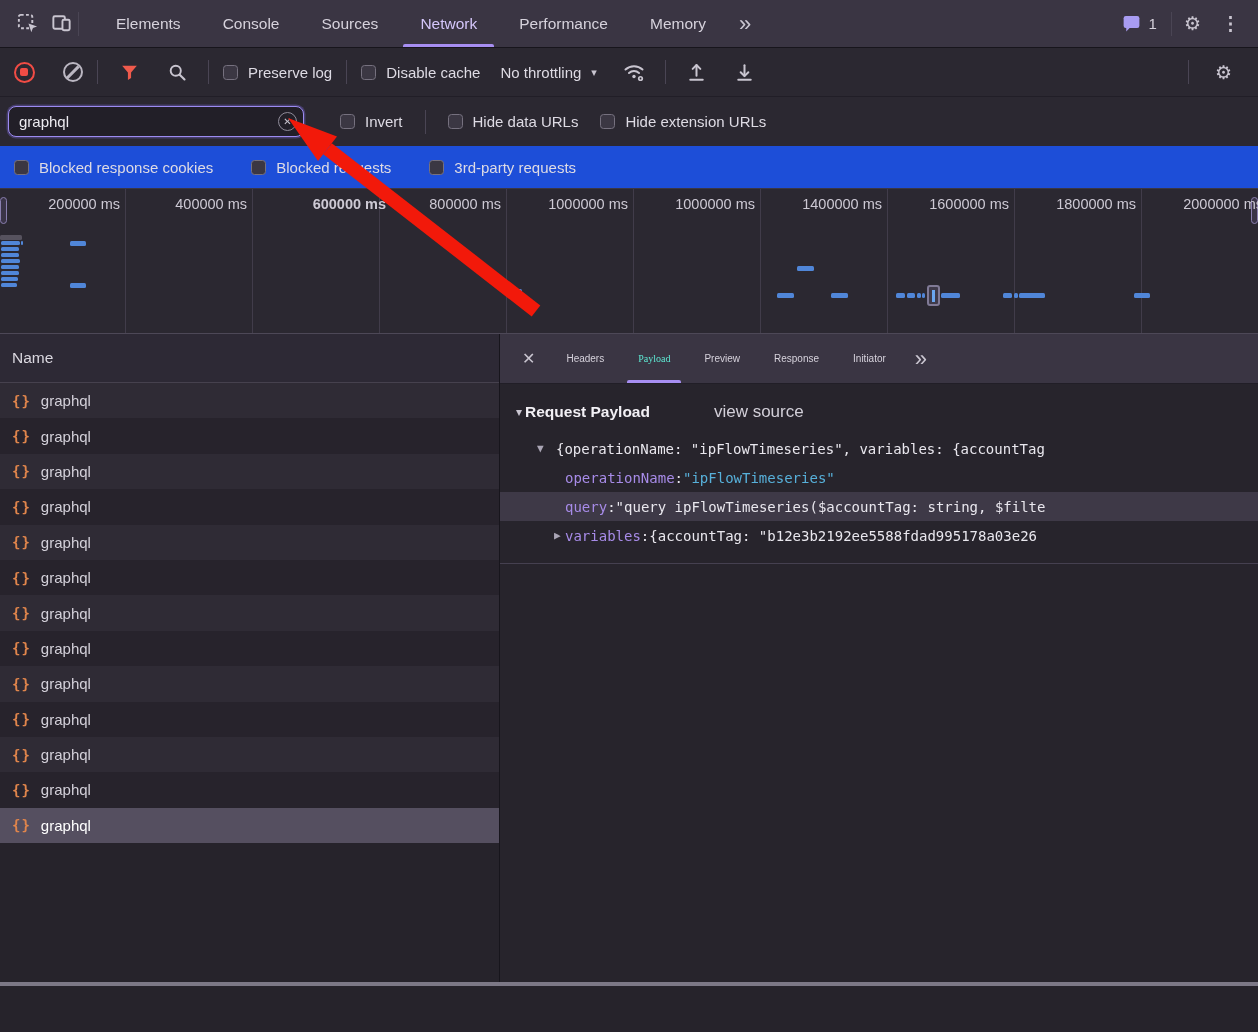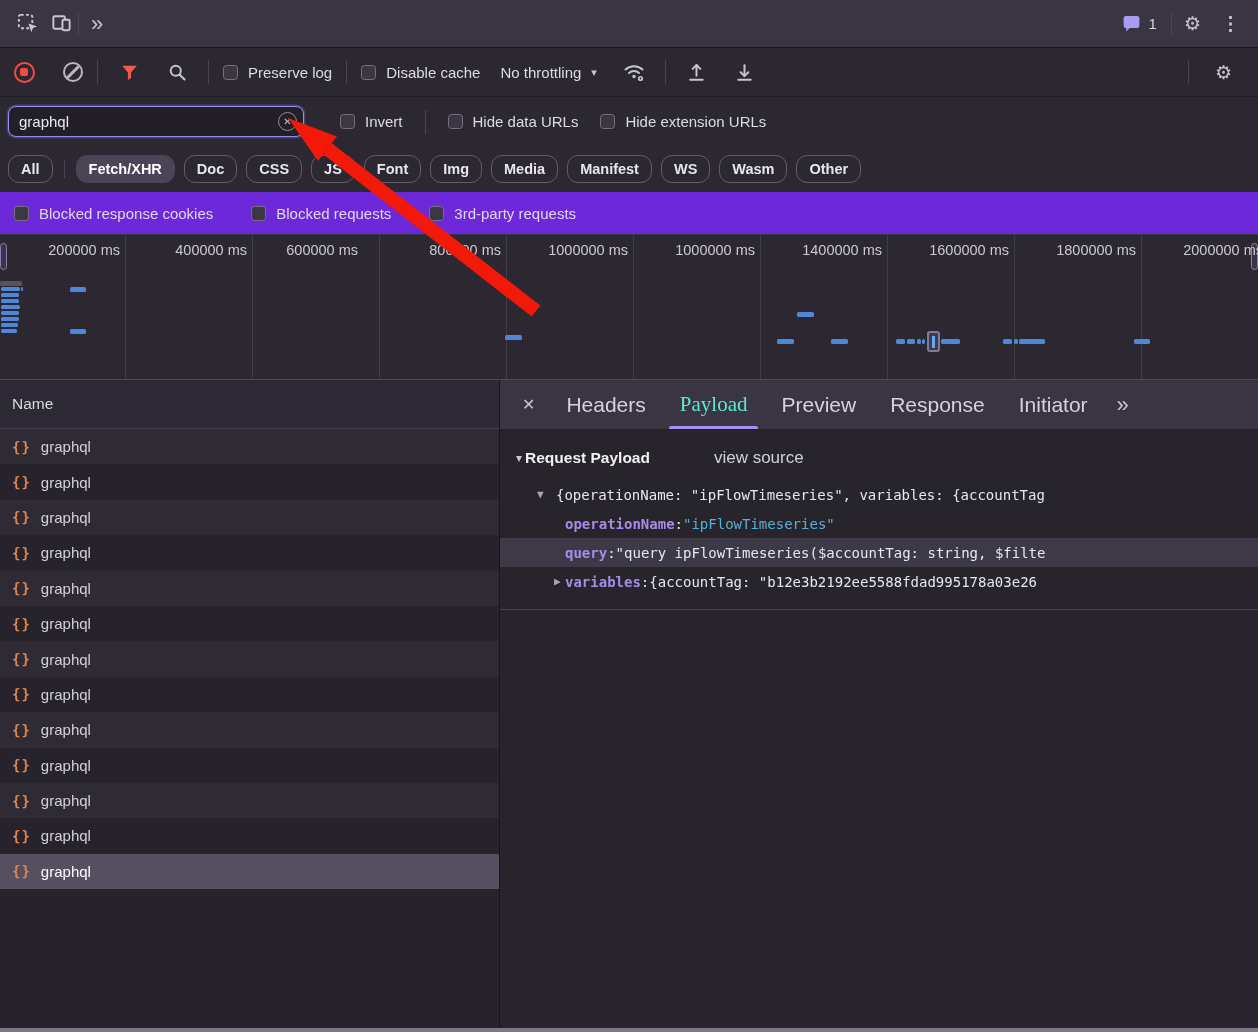--- a/index.html
+++ b/index.html
@@ -39,21 +39,21 @@
   .filter-box input { width:100%; height:100%; background:#221f28; border:1.5px solid #9c8bf0; box-shadow:0 0 0 1.5px rgba(124,104,220,.35); border-radius:8px; color:#eceaf0; font-size:15px; padding:0 30px 0 10px; outline:none; font-family:"Liberation Sans",sans-serif; }
   .clearx { position:absolute; right:7px; top:6px; width:19px; height:19px; border:1.5px solid #8f8b99; border-radius:50%; color:#c6c2cc; font-size:10px; display:flex; align-items:center; justify-content:center; cursor:pointer; }
 
   
   .chiprow { height:46px; background:#2b2831; display:flex; align-items:center; gap:9px; padding:0 8px; }
   .chip { height:28px; display:flex; align-items:center; padding:0 12px; border:1px solid #615c6b; border-radius:11px; font-size:14.5px; font-weight:bold; color:#e8e5ec; cursor:pointer; flex:0 0 auto; }
   .chip.active { background:#4b4457; border-color:#4b4457; color:#ffffff; }
   .chiprow .vdiv { height:18px; margin:0 2px; }
 
   
-  .checksrow { height:43px; background:#6d28d9; display:flex; align-items:center; gap:38px; padding:0 14px; border-bottom:1px solid #3b3744; }
+  .checksrow { height:43px; background:#1d4ed8; display:flex; align-items:center; gap:38px; padding:0 14px; border-bottom:1px solid #3b3744; }
 
   
   .timeline { position:relative; height:145px; background:#2b2831; overflow:hidden; border-bottom:1px solid #4d4857; }
   .tl-grid { position:absolute; top:0; bottom:0; width:1px; background:#413c4a; }
   .tl-label { position:absolute; top:7px; width:150px; text-align:right; font-size:14.5px; color:#cdc9d4; white-space:nowrap; }
   .tl-bar { position:absolute; border-radius:1.5px; }
   .tl-sel { position:absolute; border:2px solid #807a96; background:#3f3a4a; border-radius:3px; display:flex; align-items:center; justify-content:center; }
   .tl-sel-tick { width:3px; height:12px; background:#6aa6ef; }
   .tl-grip { position:absolute; top:8px; width:7px; height:27px; background:#3a3447; border:1.5px solid #8a7fb0; border-radius:4px; cursor:ew-resize; }
 
@@ -64,38 +64,38 @@
   .req-rows { flex:1; overflow:hidden; }
   .req-row { height:35.4px; display:flex; align-items:center; gap:10px; padding:0 12px; font-size:15px; color:#d3d0d9; cursor:pointer; }
   .req-row.odd { background:#2f2b35; }
   .req-row.even { background:#27232c; }
   .req-row.selected { background:#554f60; color:#ffffff; }
   .braces { font-family:"DejaVu Sans Mono",monospace; font-weight:bold; font-size:14px; color:#e0854c; letter-spacing:1px; }
 
   .right-panel { flex:1; background:#27242c; display:flex; flex-direction:column; overflow:hidden; }
   .dtabs { height:50px; background:#3a3543; border-bottom:1px solid #211e27; display:flex; align-items:center; padding:0 8px; flex:0 0 auto; }
   .dclose { font-size:16px; color:#c9c5d0; padding:0 14px; cursor:pointer; }
-  .dtab { position:relative; height:100%; display:flex; align-items:center; padding:0 17px; font-size:21px; color:#d6d2dc; cursor:pointer; }
+  .dtab { position:relative; height:100%; display:flex; align-items:center; padding:0 17px; font-size:10px; color:#d6d2dc; cursor:pointer; }
   .dtab.active { color:#5eead4;font-family:Liberation Serif, serif; }
   .dtab.active::after { content:""; position:absolute; left:6px; right:6px; bottom:0; height:3px; background:#a78ef2; border-radius:2px 2px 0 0; }
 
   .pl-header { height:44px; display:flex; align-items:center; padding-left:16px; margin-top:6px; }
   .pl-caret { font-size:12px; color:#c9c5d0; margin-right:3px; cursor:pointer; }
   .pl-title { font-size:15.5px; font-weight:bold; color:#f2f0f5; }
   .pl-viewsource { font-size:17px; color:#d2cfd8; margin-left:64px; cursor:pointer; }
 
   .code { font-family:"DejaVu Sans Mono",monospace; font-size:14px; }
   .code-line { position:relative; height:29px; display:flex; align-items:center; white-space:nowrap; overflow:hidden; color:#e9e7ee; }
   .code-line .caret { position:absolute; font-size:11px; color:#aaa5b5; }
   .cl-preview { padding-left:56px; }
   .cl-preview .caret { left:37px; }
   .cl-entry { padding-left:65px; }
   .cl-entry .caret { left:54px; }
   .cl-entry.hl { background:#3e3947; }
-  .k { color:#a78be8;font-weight:bold; }
+  .k { color:#a78be8; }
   .s { color:#57b0da; }
   .p { color:#e9e7ee; }
   .pl-divider { border-bottom:1px solid #454050; margin-top:13px; }
 
   .bottom-strip { position:absolute; left:0; right:0; bottom:0; height:4px; background:#7c7886; }
 
   .arrow-layer { position:absolute; inset:0; pointer-events:none; z-index:60; }
 </style>
 </head>
 <body>
@@ -109,20 +109,28 @@
           <path d="M13 12 L22 15.2 L17.6 16.7 L16 21.2 Z" fill="#c9c5d0"></path>
         </svg>
     </span>
     <span class="ibtn">
       <svg width="23" height="23" viewBox="0 0 24 24">
           <rect x="3.5" y="4.5" width="12" height="13" rx="1.5" fill="none" stroke="#c9c5d0" stroke-width="2"></rect>
           <rect x="13" y="8" width="7.5" height="11" rx="1.5" fill="#3a3543" stroke="#c9c5d0" stroke-width="2"></rect>
         </svg>
     </span>
     <div class="vdiv"></div>
+    <div class="tabs" id="main-tabs">
+        <div class="tab">Elements</div>
+        <div class="tab">Console</div>
+        <div class="tab">Sources</div>
+        <div class="tab active">Network</div>
+        <div class="tab">Performance</div>
+        <div class="tab">Memory</div>
+      </div>
     <span class="chev">»</span>
     <div class="spacer"></div>
     <span class="bubble-wrap">
       <svg width="21" height="21" viewBox="0 0 24 24">
           <rect x="3" y="3.5" width="18" height="13.5" rx="2.5" fill="#a89cf2"></rect>
           <path d="M6 16 v5 l5 -5 z" fill="#a89cf2"></path>
         </svg>
       <span>1</span>
     </span>
     <div class="vdiv"></div>
@@ -201,35 +209,20 @@
     <span class="cb-group">
       <span class="cb"></span>
       <span>Hide data URLs</span>
     </span>
     <span class="cb-group">
       <span class="cb"></span>
       <span>Hide extension URLs</span>
     </span>
   </div>
 
-  <div class="chiprow" id="chips">
-      <span class="chip">All</span>
-      <div class="vdiv"></div>
-      <span class="chip active">Fetch/XHR</span>
-      <span class="chip">Doc</span>
-      <span class="chip">CSS</span>
-      <span class="chip">JS</span>
-      <span class="chip">Font</span>
-      <span class="chip">Img</span>
-      <span class="chip">Media</span>
-      <span class="chip">Manifest</span>
-      <span class="chip">WS</span>
-      <span class="chip">Wasm</span>
-      <span class="chip">Other</span>
-    </div>
 
   <div class="checksrow" id="more-filters">
       <span class="cb-group">
         <span class="cb"></span>
         <span>Blocked response cookies</span>
       </span>
       <span class="cb-group">
         <span class="cb"></span>
         <span>Blocked requests</span>
       </span>
@@ -240,21 +233,21 @@
     </div>
 
   <div class="timeline" id="timeline">
     <span class="tl-grip" style="left:0;"></span>
     <span class="tl-grip" style="left:1251px;"></span>
   <div class="tl-grid" style="left: 125px;"></div>
       <div class="tl-label" style="left: -30px;">200000 ms</div>
       <div class="tl-grid" style="left: 252px;"></div>
       <div class="tl-label" style="left: 97px;">400000 ms</div>
       <div class="tl-grid" style="left: 379px;"></div>
-      <div class="tl-label" style="left: 208px;">600000 ms</div>
+      <div class="tl-label" style="left: 236px; font-weight: bold;">600000 ms</div>
       <div class="tl-grid" style="left: 506px;"></div>
       <div class="tl-label" style="left: 351px;">800000 ms</div>
       <div class="tl-grid" style="left: 633px;"></div>
       <div class="tl-label" style="left: 478px;">1000000 ms</div>
       <div class="tl-grid" style="left: 760px;"></div>
       <div class="tl-label" style="left: 605px;">1000000 ms</div>
       <div class="tl-grid" style="left: 887px;"></div>
       <div class="tl-label" style="left: 732px;">1400000 ms</div>
       <div class="tl-grid" style="left: 1014px;"></div>
       <div class="tl-label" style="left: 859px;">1600000 ms</div>

